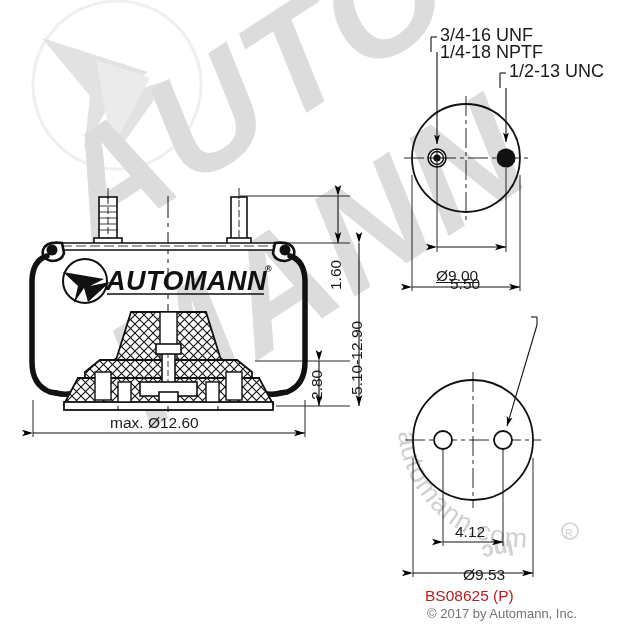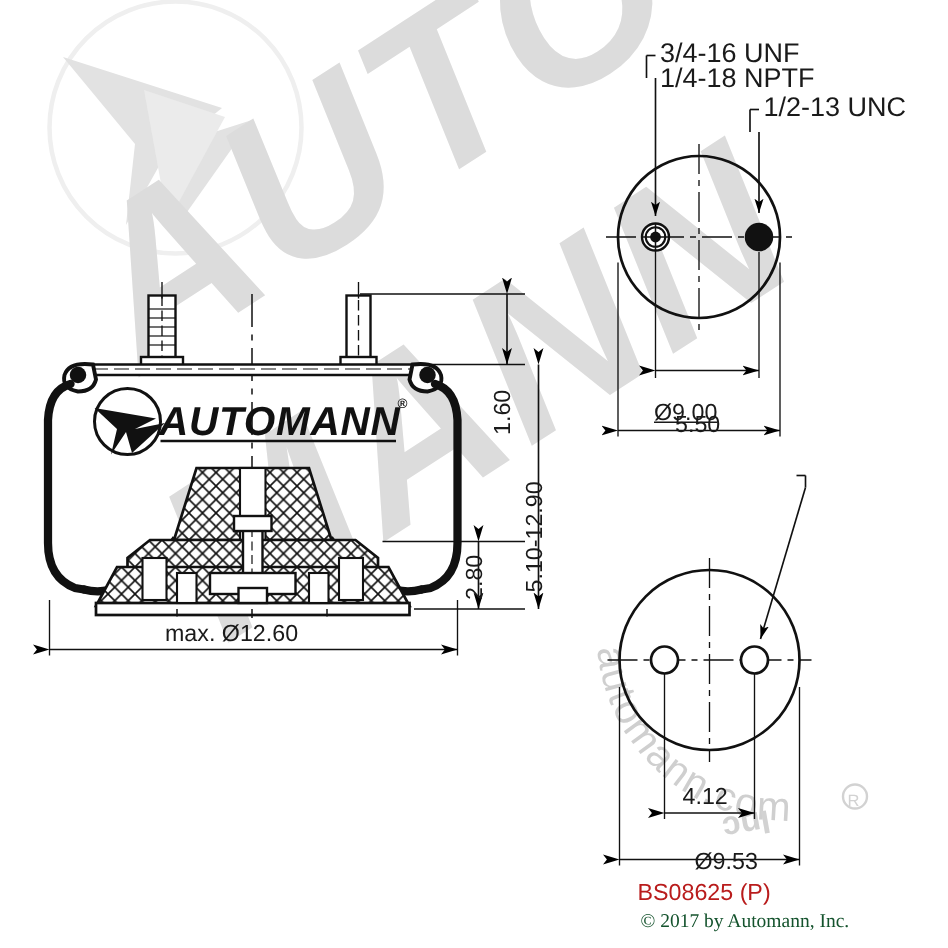--- a/index.html
+++ b/index.html
@@ -27,23 +27,22 @@
   }
   .partno{
     position:absolute;
     font-size:15.5px;
     color:#b91c1c;
     white-space:nowrap;
   }
   .copyright{
     position:absolute;
     font-size:13px;
-    color:#14532d;
+    color:#737373;
     white-space:nowrap;
-    font-family:Liberation Serif, serif;
   }
 </style>
 </head>
 <body>
 
 <div id="sheet">
 
   <svg width="632" height="632" viewBox="0 0 632 632" xmlns="http://www.w3.org/2000/svg">
     <defs>
       <pattern id="hatch" width="9" height="9" patternUnits="userSpaceOnUse" patternTransform="rotate(0)">

